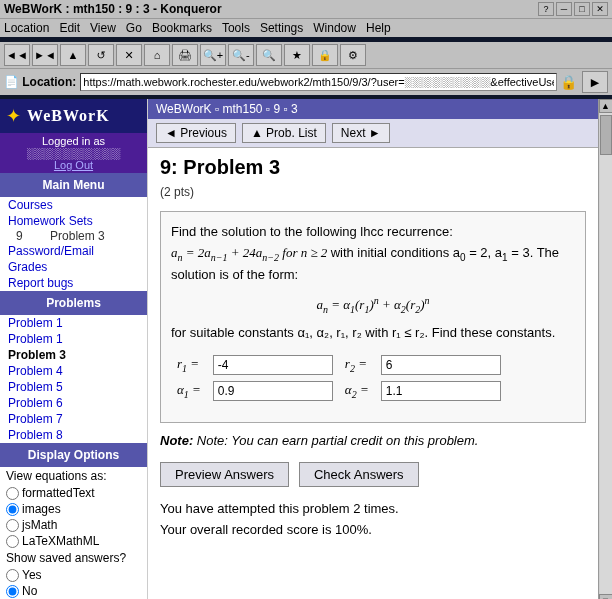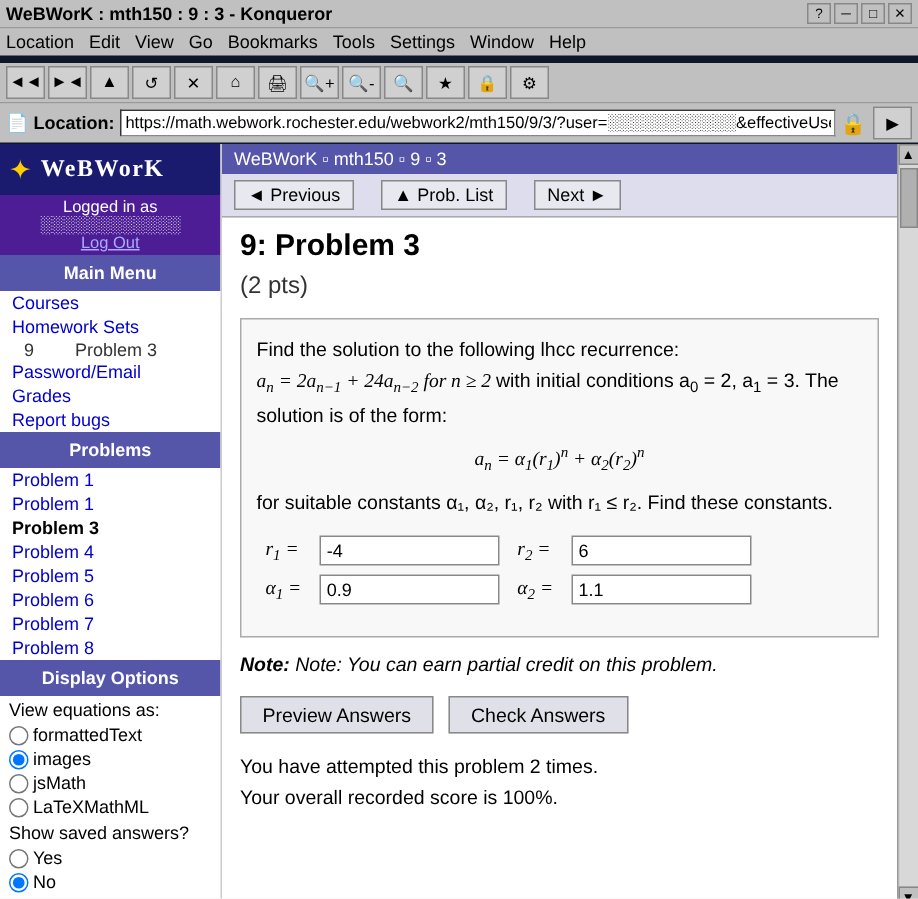--- a/index.html
+++ b/index.html
@@ -52,21 +52,21 @@
       font-size: 11px;
       display: flex; align-items: center; justify-content: center;
     }
 
     .location-bar {
       background: #c0c0c0;
       padding: 2px 4px;
       display: flex;
       align-items: center;
       gap: 4px;
-      border-bottom: 1px solid #0f172a;
+      border-bottom: 4px solid #0f172a;
       font-size: 12px;
     }
     .location-label { font-weight: bold; }
     .location-input {
       flex: 1;
       height: 18px;
       border: 1px inset #888;
       background: white;
       font-size: 11px;
       padding: 0 2px;
@@ -158,42 +158,42 @@
       display: flex;
       align-items: center;
       gap: 4px;
     }
 
     .nav-bar {
       background: #ddddee;
       padding: 4px 8px;
       display: flex;
       align-items: center;
-      gap: 18px;
+      gap: 6px;
       border-bottom: 1px solid #aaa;
     }
     .nav-btn {
       background: #e8e8f0;
       border: 1px solid #888;
       padding: 2px 8px;
       font-size: 12px;
       cursor: pointer;
       display: flex; align-items: center; gap: 2px;
     }
 
     .problem-title {
       font-size: 20px;
       font-weight: bold;
       padding: 8px 12px 4px 12px;
       color: #000000;
     }
 
     .points {
       padding: 2px 12px 8px 12px;
-      font-size: 16px;
+      font-size: 12px;
       color: #333;
     }
 
     .problem-box {
       margin: 4px 12px;
       border: 1px solid #aaa;
       background: #f8f8f8;
       padding: 10px;
       font-size: 13px;
     }

